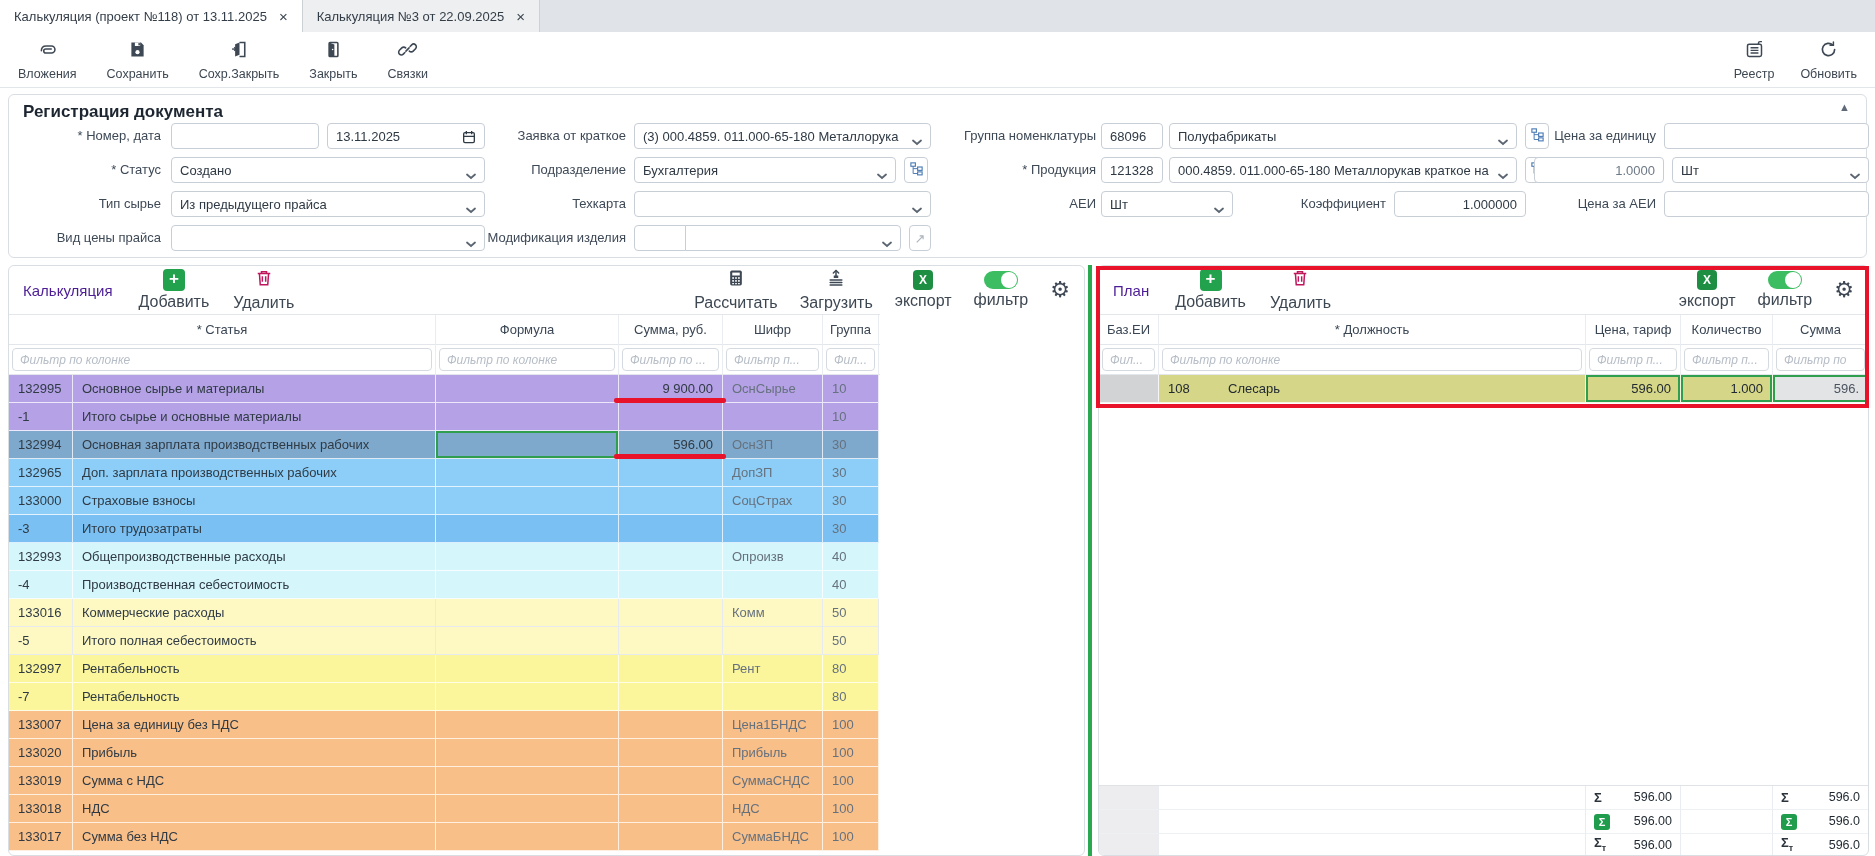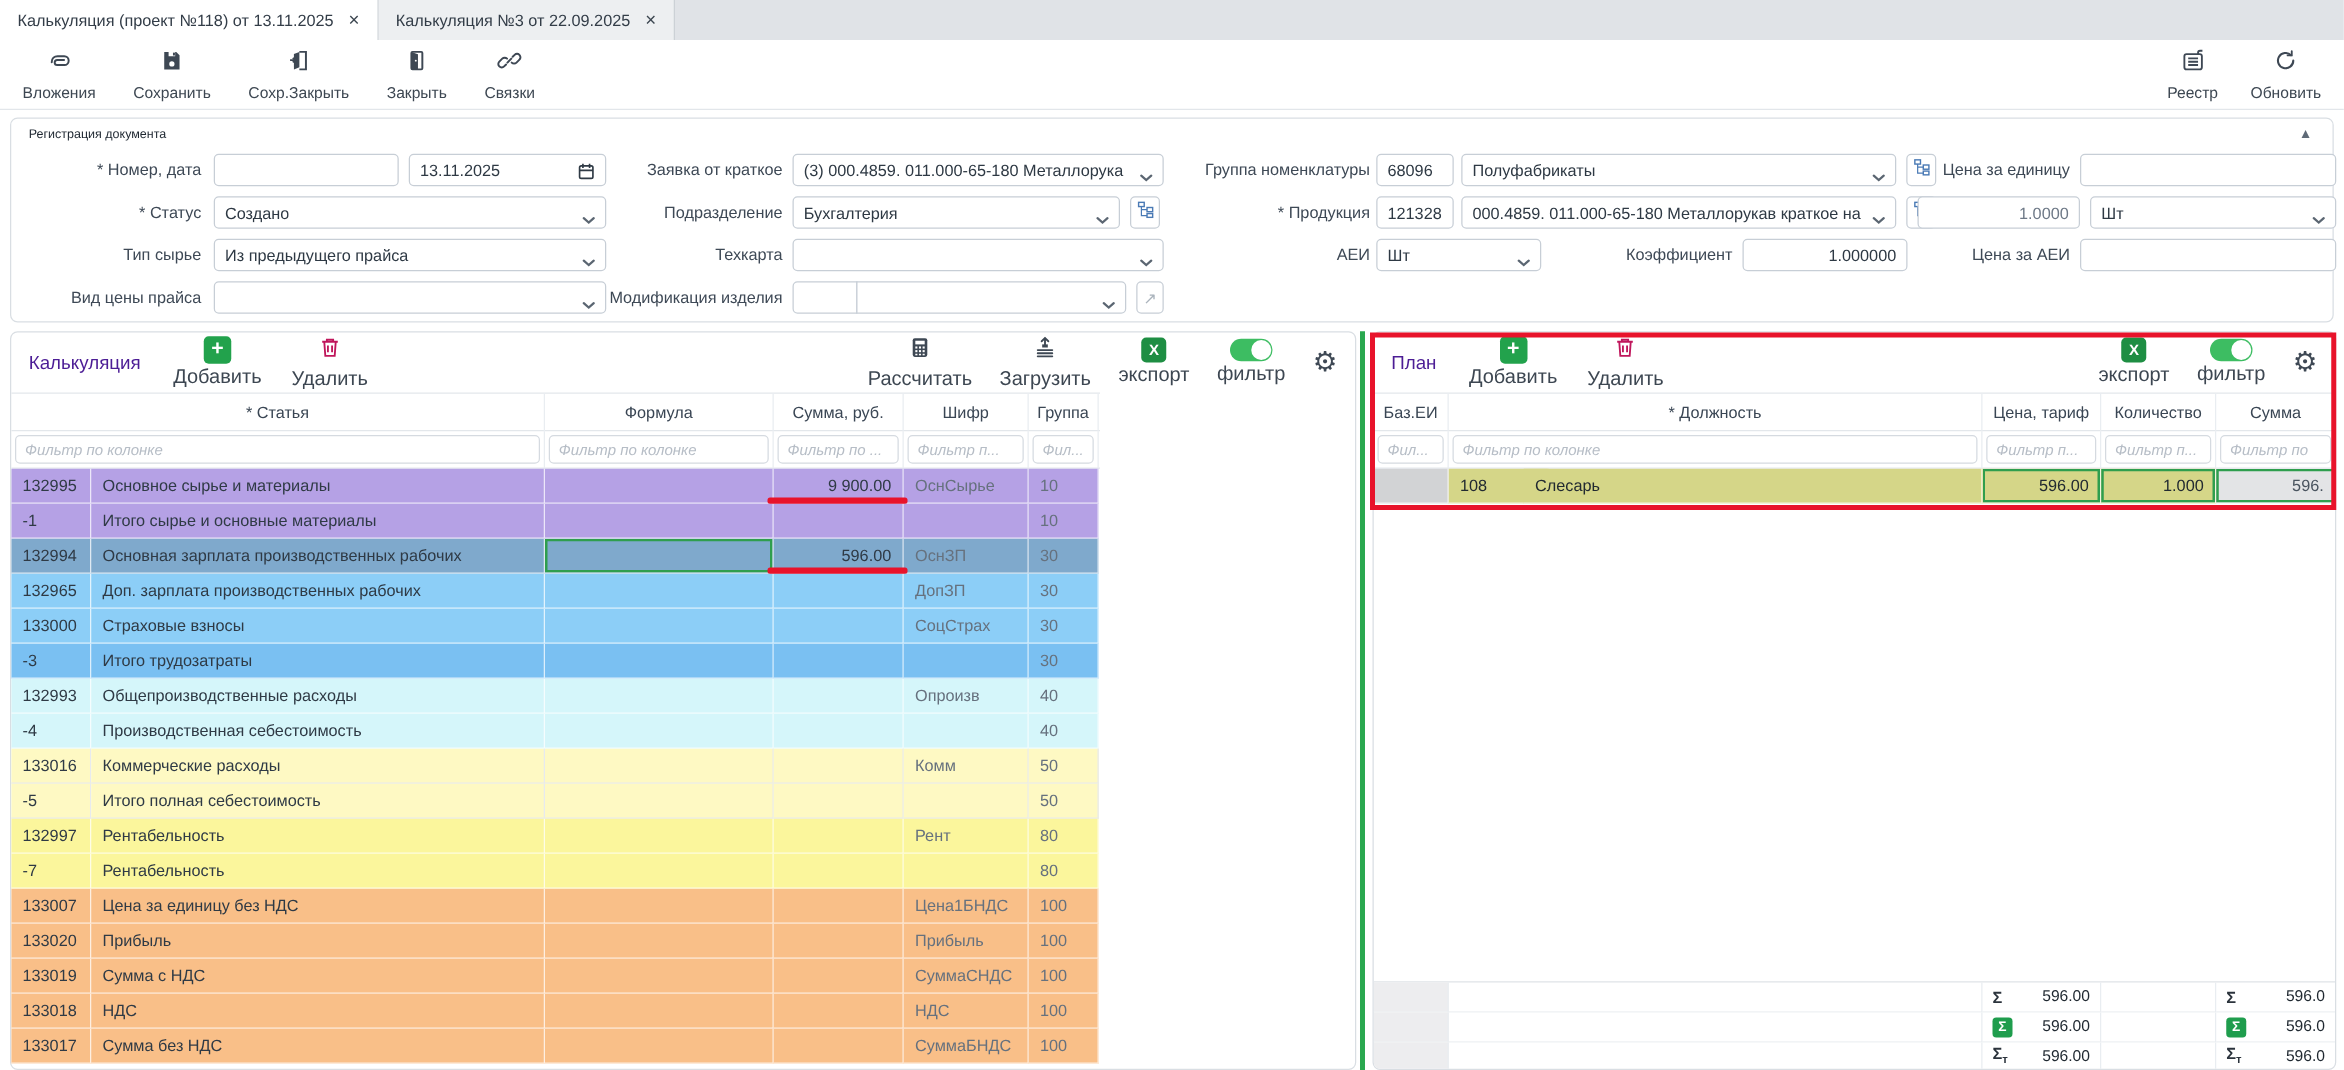--- a/index.html
+++ b/index.html
@@ -21,21 +21,21 @@
   .tbtn { display:flex; flex-direction:column; align-items:center; justify-content:center;
     gap:3px; margin-right:30px; color:#3d4752; cursor:pointer; }
   .tbtn svg { width:21px; height:21px; }
   .tbtn .lbl { font-size:12.5px; color:#3d4752; white-space:nowrap; }
   .tb-right { margin-left:auto; display:flex; }
   .tb-right .tbtn { margin-right:0; margin-left:26px; }
 
   
   .form-card { position:absolute; left:8px; top:94px; width:1859px; height:164px;
     background:#fff; border:1px solid #d9dee3; border-radius:6px; }
-  .form-title { position:absolute; left:14px; top:7px; font-size:10px; font-weight:normal; color:#1d2630; }
+  .form-title { position:absolute; left:14px; top:7px; font-size:17px; font-weight:bold; color:#1d2630; }
   .collapse { position:absolute; left:1830px; top:6px; font-size:11px; color:#5f6a77; cursor:pointer; }
   .flabel { position:absolute; font-size:13px; color:#3e4956; text-align:right; line-height:26px; white-space:nowrap; }
   .finput { position:absolute; height:26px; border:1px solid #c7ced6; border-radius:4px;
     background:#fff; font-size:13px; color:#2e3944; padding:0 8px;
     font-family:"Liberation Sans",sans-serif; }
   .fselect { position:absolute; height:26px; border:1px solid #c7ced6; border-radius:4px;
     background:#fff; display:flex; align-items:center; padding:0 24px 0 8px; font-size:13px;
     color:#2e3944; cursor:pointer; overflow:hidden; white-space:nowrap;text-align:center; }
   .fselect .chev { position:absolute; right:7px; top:10px; }
   .fselect .txt { overflow:hidden; white-space:nowrap; }

